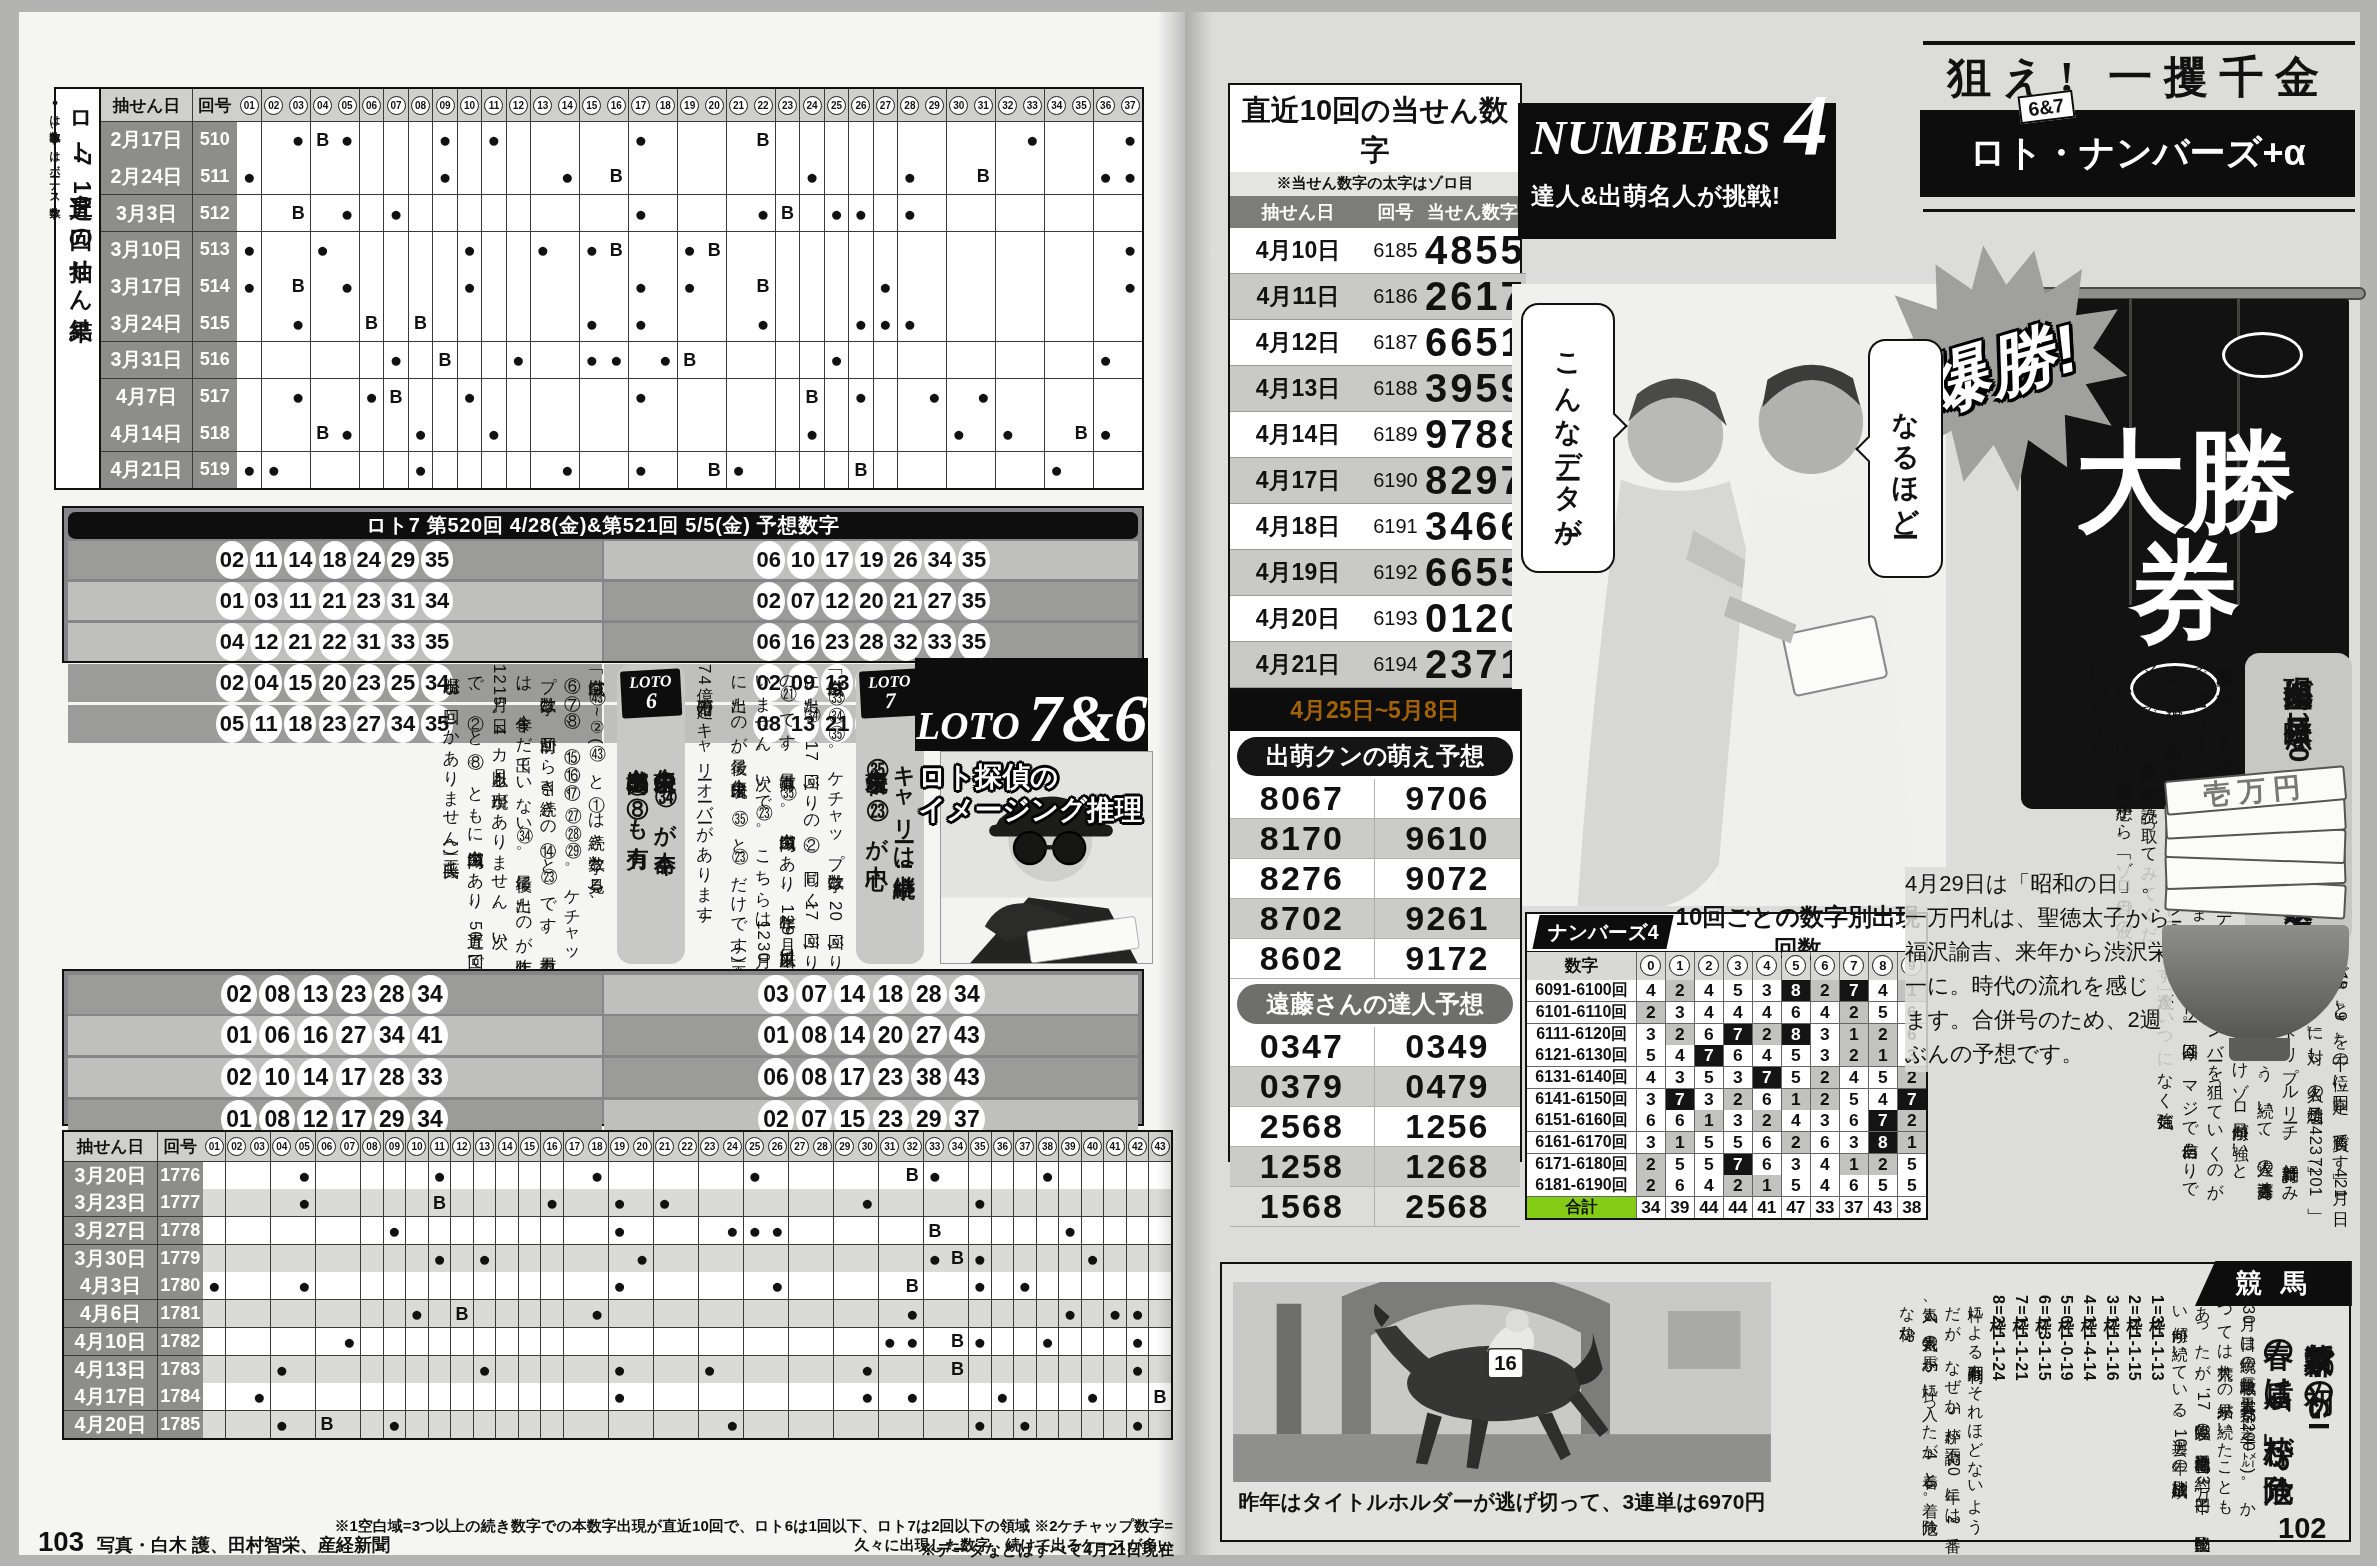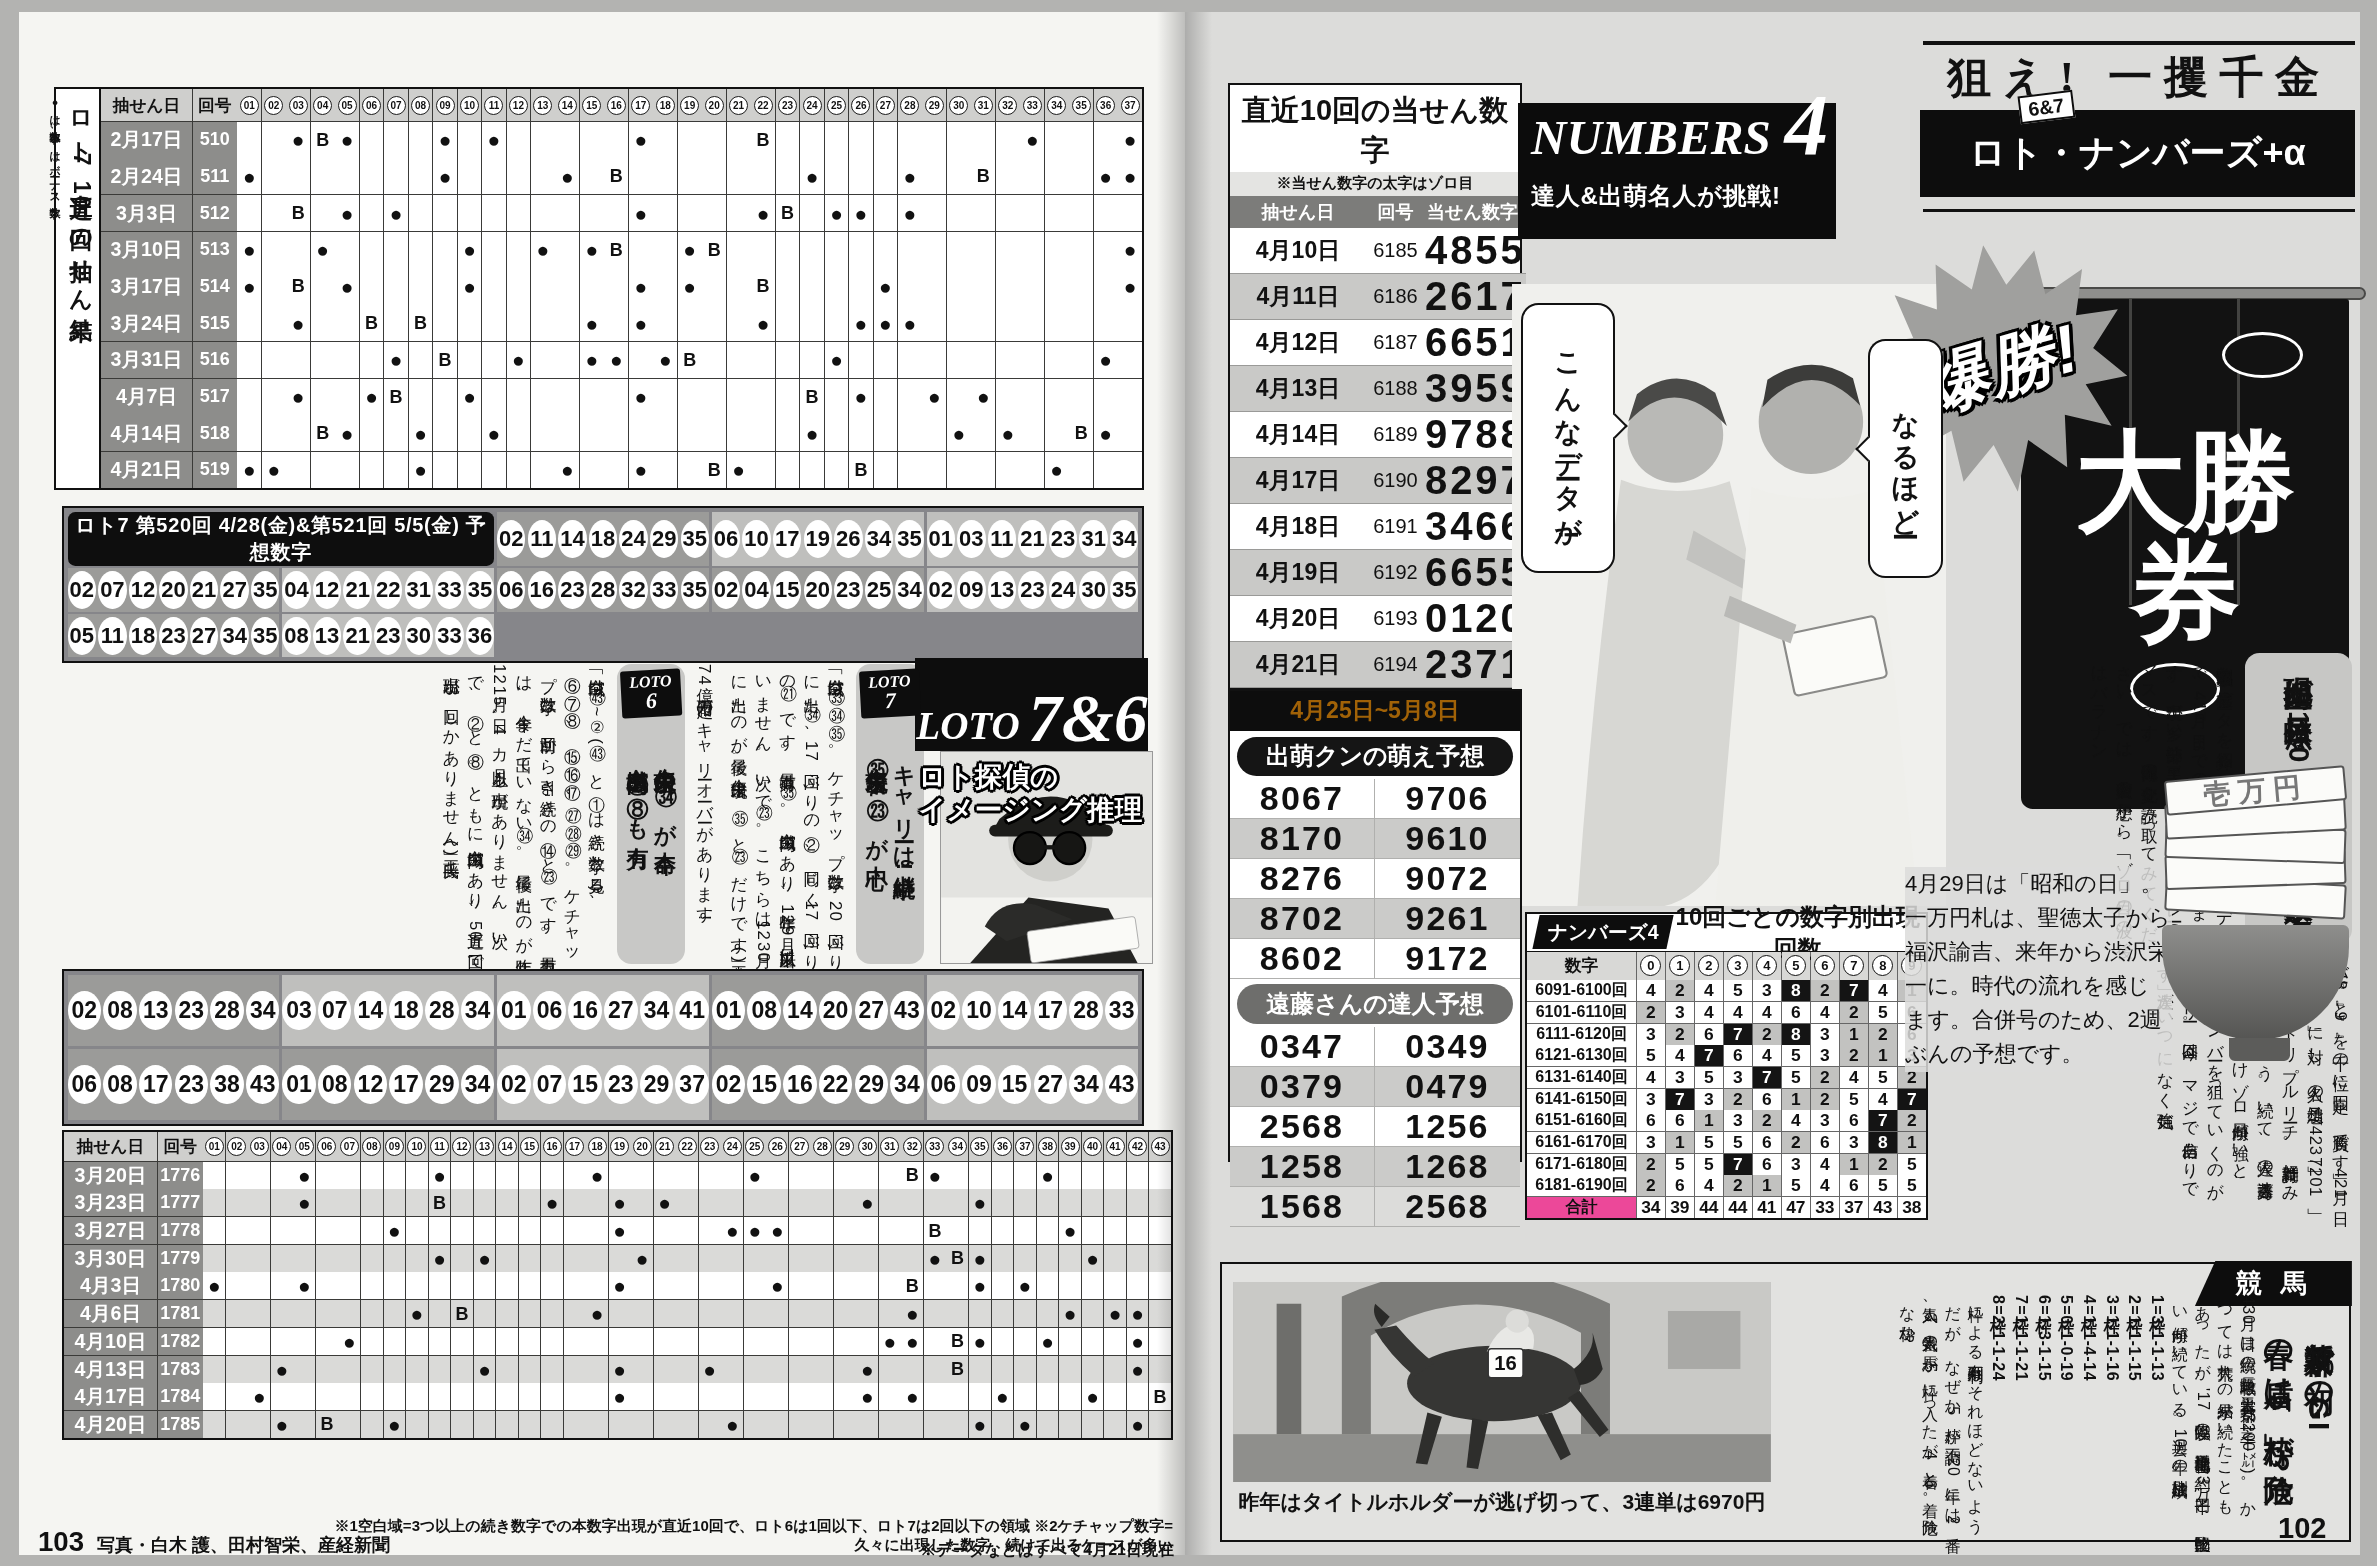--- a/index.html
+++ b/index.html
@@ -28,21 +28,21 @@
 .bn{font-weight:700;font-size:18px;line-height:1;}
 #l6wrap{position:absolute;left:62px;top:1130px;width:1111px;border:2.9px solid #111;background:#fff;z-index:2;}
 .l6title{height:35px;display:flex;align-items:center;justify-content:center;gap:11.6px;border-bottom:1.5px solid #111;background:#fff;}
 .l6title .t{font-size:25px;font-weight:900;}
 .l6title .n{font-size:14.5px;font-weight:700;}
 
 
 .predbox{position:absolute;border:2.2px solid #111;background:#86868a;padding:3.6px;z-index:2;}
 #l7pred{left:62px;top:506px;width:1082px;height:157px;}
 #l6pred{left:62px;top:969px;width:1082px;height:157px;}
-.pgrid{display:grid;grid-template-columns:repeat(5,1fr);grid-auto-rows:1fr;gap:2.9px;height:100%;}
+.pgrid{display:grid;grid-template-columns:repeat(2,1fr);grid-auto-rows:1fr;gap:2.9px;height:100%;}
 .ptitle{grid-column:1/3;background:#0e0e0e;color:#fff;border-radius:7.3px;display:flex;align-items:center;justify-content:center;font-size:20px;font-weight:900;letter-spacing:0.7px;text-align:center;}
 .pgroup{display:flex;align-items:center;justify-content:center;gap:2.2px;min-width:0;}
 .gdark{background:#9b9b99;}
 .glight{background:#bfbfbd;}
 .ball{width:32px;height:38px;border-radius:50%;background:#fff;display:flex;align-items:center;justify-content:center;font-weight:900;font-size:22px;}
 .ball6{width:36px;height:39px;font-size:23px;}
 
 
 #midband{position:absolute;left:48px;top:664px;width:1098px;height:300px;writing-mode:vertical-rl;z-index:2;}
 #midband>*{display:block;}
@@ -132,21 +132,21 @@
 
 #freqbox{position:absolute;left:1525px;top:912px;width:403px;border:2.2px solid #111;background:#fff;z-index:2;}
 .ftitle{display:flex;align-items:center;height:38px;border-bottom:1.5px solid #111;}
 .fbadge{background:#0d0d0d;color:#fff;font-size:19.6px;font-weight:900;padding:3.6px 11.6px;transform:skewX(-12deg);margin-left:8.7px;}
 .fbadge span{display:inline-block;transform:skewX(12deg);}
 .ftext{flex:1;text-align:center;font-size:24px;font-weight:900;}
 #freq-grid{display:grid;grid-template-columns:109px repeat(10,1fr);background:#666;gap:0.7px;}
 .fh{background:#d8d8d6;display:flex;align-items:center;justify-content:center;height:27.6px;font-weight:700;font-size:16.7px;min-width:0;}
 .circ2{width:21px;height:21px;border:1.5px solid #111;border-radius:50%;background:#fff;display:flex;align-items:center;justify-content:center;font-size:13px;font-weight:700;}
 .fl{background:#fff;font-size:16px;font-weight:700;display:flex;align-items:center;justify-content:center;height:21px;min-width:0;}
-.fl.tot{background:#ec4899;}
+.fl.tot{background:#84cc16;}
 .fv{background:#fff;font-size:17.4px;font-weight:700;display:flex;align-items:center;justify-content:center;min-width:0;}
 .fv.blk{background:#141414;color:#fff;}
 .fv.gry{background:#c2c2c0;}
 
 
 #arthl{position:absolute;left:2245px;top:653px;width:107px;height:291px;background:#c7c7c5;border-radius:14.5px;writing-mode:vertical-rl;font-size:29px;font-weight:900;line-height:1.4;display:flex;align-items:center;justify-content:center;z-index:2;letter-spacing:1.5px;}
 .vtext{writing-mode:vertical-rl;font-size:16.7px;line-height:1.5;letter-spacing:0.7px;z-index:2;position:absolute;}
 #artb1{left:1932px;top:654px;width:305px;height:289px;}
 #artb2{left:1932px;top:954px;width:421px;height:251px;}
 

